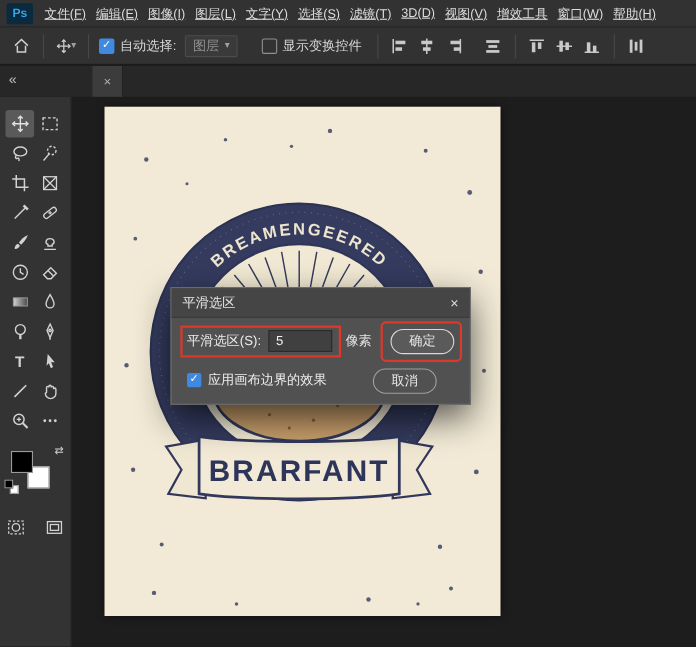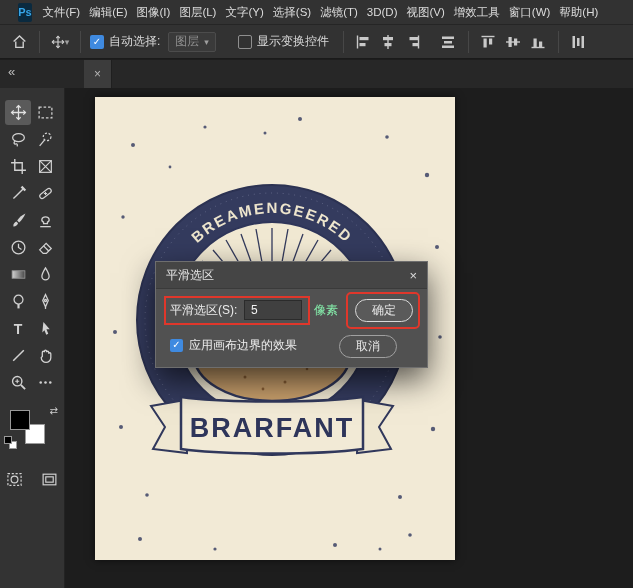--- a/index.html
+++ b/index.html
@@ -1,22 +1,22 @@
 <!DOCTYPE html>
 <html><head>
 <meta charset="utf-8">
 <style>
   html,body{margin:0;padding:0;background:#1d1d1d;}
   *{box-sizing:border-box;font-family:"Liberation Sans","DejaVu Sans",sans-serif;}
   #root{position:relative;width:633px;height:588px;background:#1d1d1d;overflow:hidden;color:#d6d6d6;}
 
   
   .menubar{position:absolute;top:0;left:0;right:0;height:25px;background:#323232;display:flex;align-items:center;border-bottom:1px solid #252525;z-index:5;}
-  .pslogo{width:14px;height:19px;margin:0 6px 0 18px;background:#0a2a3f;color:#36a5e8;font-weight:bold;font-size:11px;display:flex;align-items:center;justify-content:center;border-radius:2px;}
-  .mitem{font-size:11.5px;color:#dcdcdc;padding:0 4.5px;white-space:nowrap;cursor:default;}
+  .pslogo{width:24px;height:19px;margin:0 6px 0 6px;background:#0a2a3f;color:#36a5e8;font-weight:bold;font-size:11px;display:flex;align-items:center;justify-content:center;border-radius:2px;}
+  .mitem{font-size:11.5px;color:#dcdcdc;padding:0 4.5px;white-space:nowrap;cursor:default;text-decoration:underline;}
 
   
   .optionsbar{position:absolute;top:25px;left:0;right:0;height:34px;background:#323232;border-bottom:1px solid #1a1a1a;display:flex;align-items:center;padding:0 6px;z-index:5;}
   .obtn{width:26px;height:26px;display:flex;align-items:center;justify-content:center;border-radius:3px;}
   .sep{width:1px;height:22px;background:#474747;margin:0 7px;}
   .cb{width:14px;height:14px;border-radius:2px;background:#3f8ae0;color:#fff;font-size:10px;line-height:13px;text-align:center;margin:0 5px 0 2px;}
   .cb.empty{background:transparent;border:1px solid #8f8f8f;}
   .oblabel{font-size:12px;color:#d8d8d8;white-space:nowrap;}
   .dd{display:flex;align-items:center;gap:5px;height:20px;margin:12px 8px;padding:0 6px;background:#3a3a3a;border:1px solid #4c4c4c;border-radius:2px;color:#8f8f8f;font-size:12px;}
   .caret{font-size:9px;color:#9f9f9f;}
@@ -47,21 +47,21 @@
   .arc-text{font-weight:bold;font-size:15px;letter-spacing:2px;fill:#ede5cd;}
   .banner-text{font-weight:bold;font-size:27px;letter-spacing:2px;fill:#2e355a;}
 
   
   .dialog{position:absolute;left:155px;top:261px;width:273px;background:#515151;border:1px solid #6e6e6e;box-shadow:0 12px 30px rgba(0,0,0,.65);z-index:10;}
   .dtitle{height:27px;background:#454545;border-bottom:1px solid #3a3a3a;display:flex;align-items:center;padding:0 10px;font-size:12px;color:#e6e6e6;}
   .dclose{margin-left:auto;color:#dcdcdc;font-size:13px;}
   .dbody{position:relative;height:78px;}
   .dlabel{position:absolute;left:14px;top:10px;height:22px;line-height:22px;font-size:12px;color:#ececec;white-space:nowrap;}
   .dlg-input{position:absolute;left:88px;top:11px;width:58px;height:20px;background:#404040;border:1px solid #2b2b2b;color:#f2f2f2;font-size:12px;padding:0 6px;}
-  .dunit{position:absolute;left:158px;top:10px;height:22px;line-height:22px;font-size:12px;color:#86efac;}
+  .dunit{position:absolute;left:158px;top:10px;height:22px;line-height:22px;font-size:12px;color:#e5e5e5;}
   .dbtn{position:absolute;width:58px;height:23px;border-radius:12px;font-size:12px;display:flex;align-items:center;justify-content:center;}
   .okbtn{right:14px;top:10px;background:#5a5a5a;border:1px solid #d9d9d9;color:#e5e5e5;}
   .cancelbtn{right:30px;top:46px;background:#515151;border:1px solid #a0a0a0;color:#e8e8e8;}
   .dcheckrow{position:absolute;left:14px;top:48px;display:flex;align-items:center;}
   .dcb{width:13px;height:13px;border-radius:2px;background:#3f8ae0;color:#fff;font-size:10px;line-height:12px;text-align:center;}
   .dcblabel{margin-left:6px;font-size:12px;color:#ececec;white-space:nowrap;}
   .redbox{position:absolute;border:2px solid #e0372b;pointer-events:none;}
   .rb1{left:8px;top:7px;width:146px;height:29px;}
   .rb2{right:7px;top:3px;width:74px;height:37px;border-radius:5px;}
 

